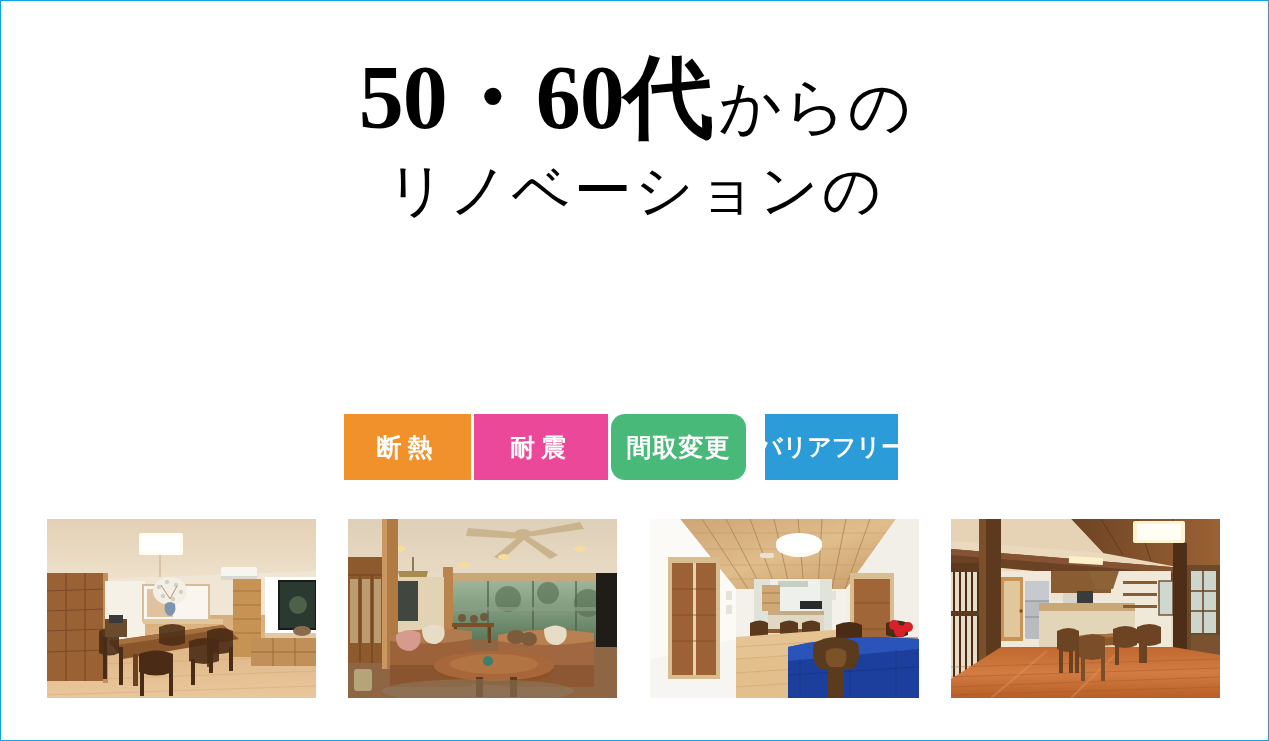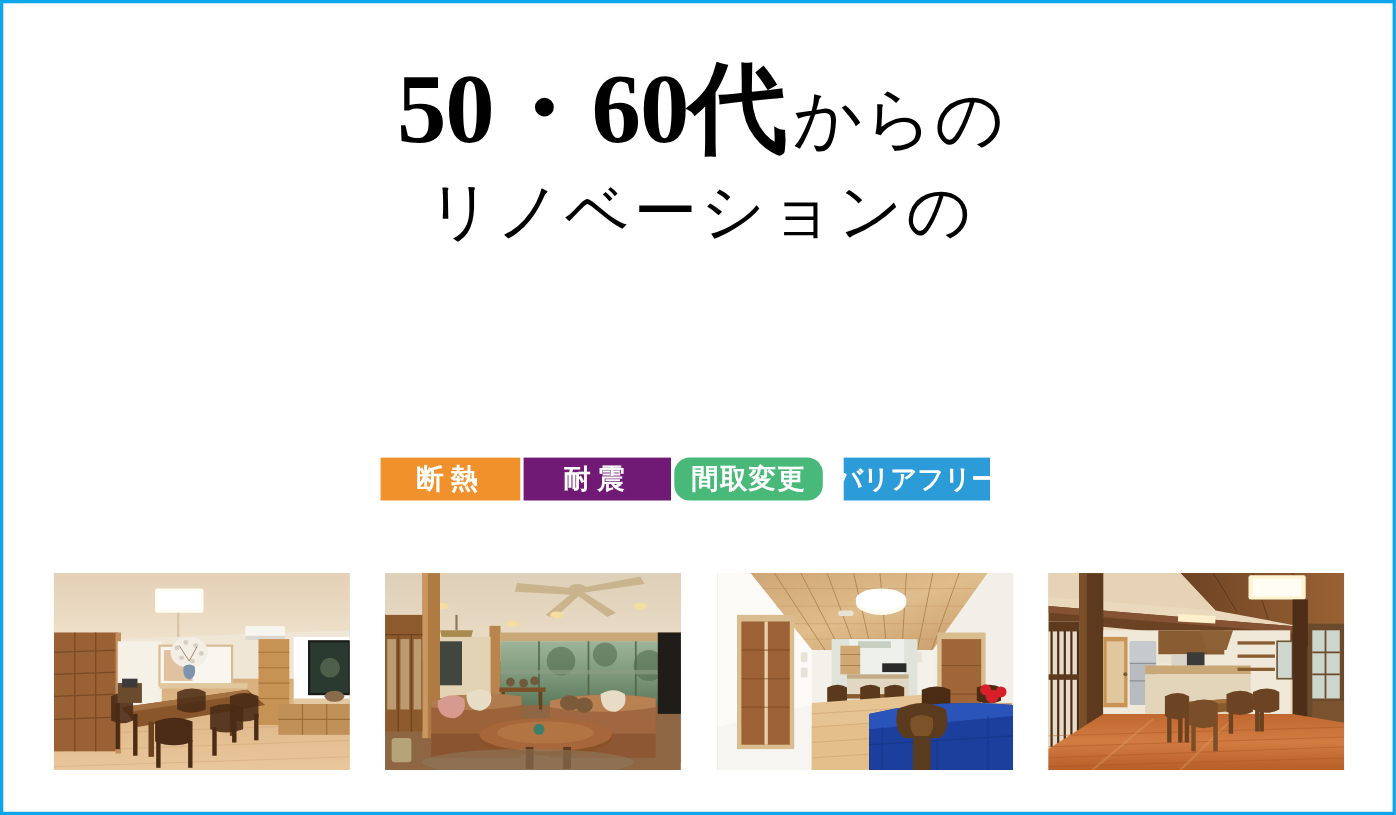--- a/index.html
+++ b/index.html
@@ -10,21 +10,21 @@
   }
   body {
     font-family: "Liberation Serif", "DejaVu Serif", serif;
   }
 
   .page {
     position: relative;
     width: 1269px;
     height: 741px;
     background: #ffffff;
-    border: 3px solid #0ea5e9;
+    border: 1px solid #0ea5e9;
     box-sizing: border-box;
     overflow: hidden;
   }
 
   
   .headline {
     position: absolute;
     left: 0;
     top: 52px;
     width: 1269px;
@@ -85,21 +85,21 @@
     top: 413px;
     display: flex;
     align-items: stretch;
     gap: 3px;
     height: 53px;
   }
   .tag {
     display: flex;
     align-items: center;
     justify-content: center;
-    height: 39px;
+    height: 66px;
     box-sizing: border-box;
     color: #ffffff;
     font-family: "DejaVu Sans", "Liberation Sans", sans-serif;
     font-size: 25px;
     font-weight: 700;
     letter-spacing: 3px;
     padding: 0 16px;
     white-space: nowrap;
     line-height: 1;
   }
@@ -134,21 +134,21 @@
 
   <div class="headline">
     <span class="hl-line hl-line-1">
       <span class="big">50・60代</span><span class="kana">からの</span>
     </span>
     <span class="hl-line hl-line-2">リノベーションの</span>
   </div>
 
   <div class="tag-row">
     <div class="tag tag-1" style="background: rgb(240, 145, 43);">断熱</div>
-    <div class="tag tag-2" style="background: #701a75;">耐震</div>
+    <div class="tag tag-2" style="background: #ec4899;">耐震</div>
     <div class="tag tag-3" style="background: rgb(73, 185, 122); border-radius: 14px;">間取変更</div>
     <div class="tag tag-4" style="background: rgb(43, 156, 216); margin-left: 16px;">バリアフリー</div>
   </div>
 
   <div class="photo-strip">
 
     <div class="photo">
       <svg viewBox="0 0 269 179" preserveAspectRatio="none">
         <defs>
           <linearGradient id="p1floor" x1="0" y1="0" x2="0" y2="1">

